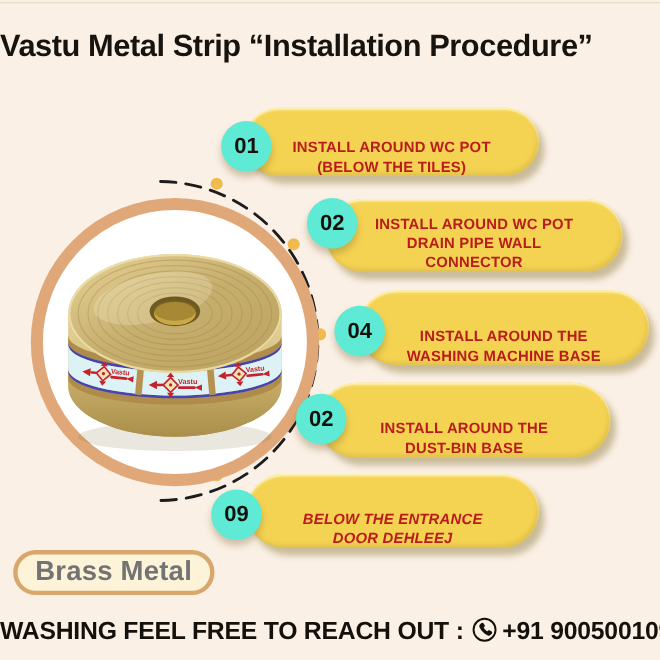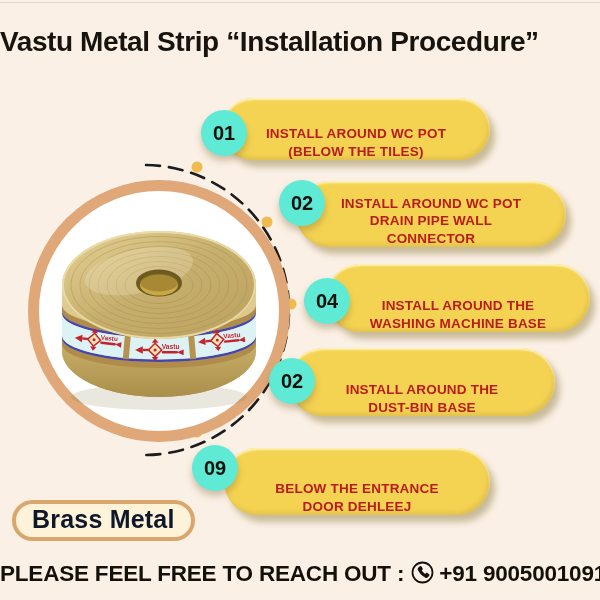--- a/index.html
+++ b/index.html
@@ -24,35 +24,35 @@
     position:absolute;z-index:2;background:#F5D352;border-radius:40px;
     display:flex;align-items:flex-end;justify-content:center;text-align:center;
     font-weight:bold;font-size:13.5px;line-height:1.28;color:#b91c1c;
     white-space:pre-line;letter-spacing:.2px;padding:0 8px;box-sizing:border-box;
     box-shadow:5px 7px 6px rgba(146,130,72,.48), inset 0 2px 2px rgba(255,246,200,.9), inset -2px -3px 4px rgba(190,160,70,.35);
   }
   .p1{left:222px;top:98px;width:268px;height:62px;}
   .p2{left:296px;top:181px;width:270px;height:66px;}
   .p3{left:326px;top:264px;width:264px;height:68px;}
   .p4{left:289px;top:348px;width:266px;height:68px;}
-  .p5{left:224px;top:448px;width:266px;height:67px;}
+  .p5{left:224px;top:431px;width:266px;height:67px;font-style:italic;}
   .num{
     position:absolute;z-index:3;width:46px;height:46px;border-radius:50%;background:#5eead4;
     display:flex;align-items:center;justify-content:center;
     font-weight:bold;font-size:20px;color:#14110c;
     box-shadow:0 5px 7px rgba(120,100,50,.35);
   }
   .n1{left:201px;top:110px;}
   .n2{left:279px;top:180px;}
   .n3{left:304px;top:278px;}
   .n4{left:269px;top:358px;}
   .n5{left:192px;top:445px;}
   .badge{
     position:absolute;left:12px;top:500px;z-index:2;
-    border:4px solid #D9A76C;background:#FCF3D9;color:#0f172a;
+    border:4px solid #D9A76C;background:#FCF3D9;color:#737373;
     border-radius:24px;font-weight:bold;font-size:25px;letter-spacing:.2px;
     padding:1px 16px 3px 16px;
   }
   .footer{
     position:absolute;left:0;top:560px;width:600px;text-align:center;z-index:2;
     font-weight:bold;font-size:22.5px;color:#14110c;letter-spacing:-.2px;white-space:nowrap;
   }
   .footer .phone-ic{display:inline-block;vertical-align:-4px;margin:0 4px 0 6px;}
 </style>
 </head>
@@ -166,17 +166,17 @@
 <div class="num n4">
     <span>02</span>
   </div>
 <div class="num n5">
     <span>09</span>
   </div>
 
 <div class="badge">Brass Metal</div>
 
 <div class="footer">
-  <span>PLEASE FEEL FREE TO REACH OUT :</span><svg class="phone-ic" width="25" height="25" viewBox="0 0 24 24">
+  <span>WASHING FEEL FREE TO REACH OUT :</span><svg class="phone-ic" width="25" height="25" viewBox="0 0 24 24">
     <circle cx="12" cy="12" r="9.6" fill="none" stroke="#14110c" stroke-width="1.7"></circle>
     <path fill="#14110c" d="M8.1,7.3 l1.3,-1.2 c0.5,-0.45 1.25,-0.35 1.65,0.2 l1.0,1.5 c0.35,0.5 0.28,1.15 -0.15,1.55 l-0.65,0.6 c0.75,1.5 1.85,2.6 3.3,3.4 l0.62,-0.62 c0.4,-0.42 1.05,-0.5 1.55,-0.15 l1.5,1.0 c0.55,0.4 0.63,1.15 0.2,1.65 l-1.2,1.3 c-0.85,0.9 -2.2,0.9 -3.1,0.05 c-2.6,-1.5 -4.7,-3.6 -6.15,-6.2 C7.2,9.55 7.25,8.15 8.1,7.3 Z"></path>
   </svg><span>+91 9005001091</span>
 </div>
 
 </body></html>

